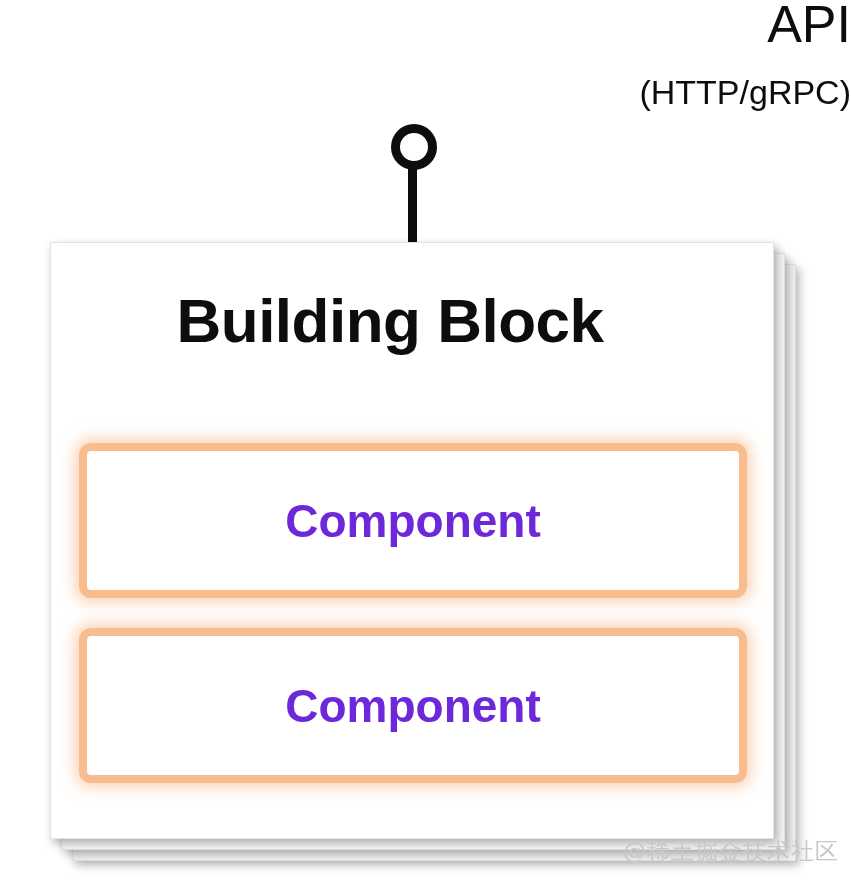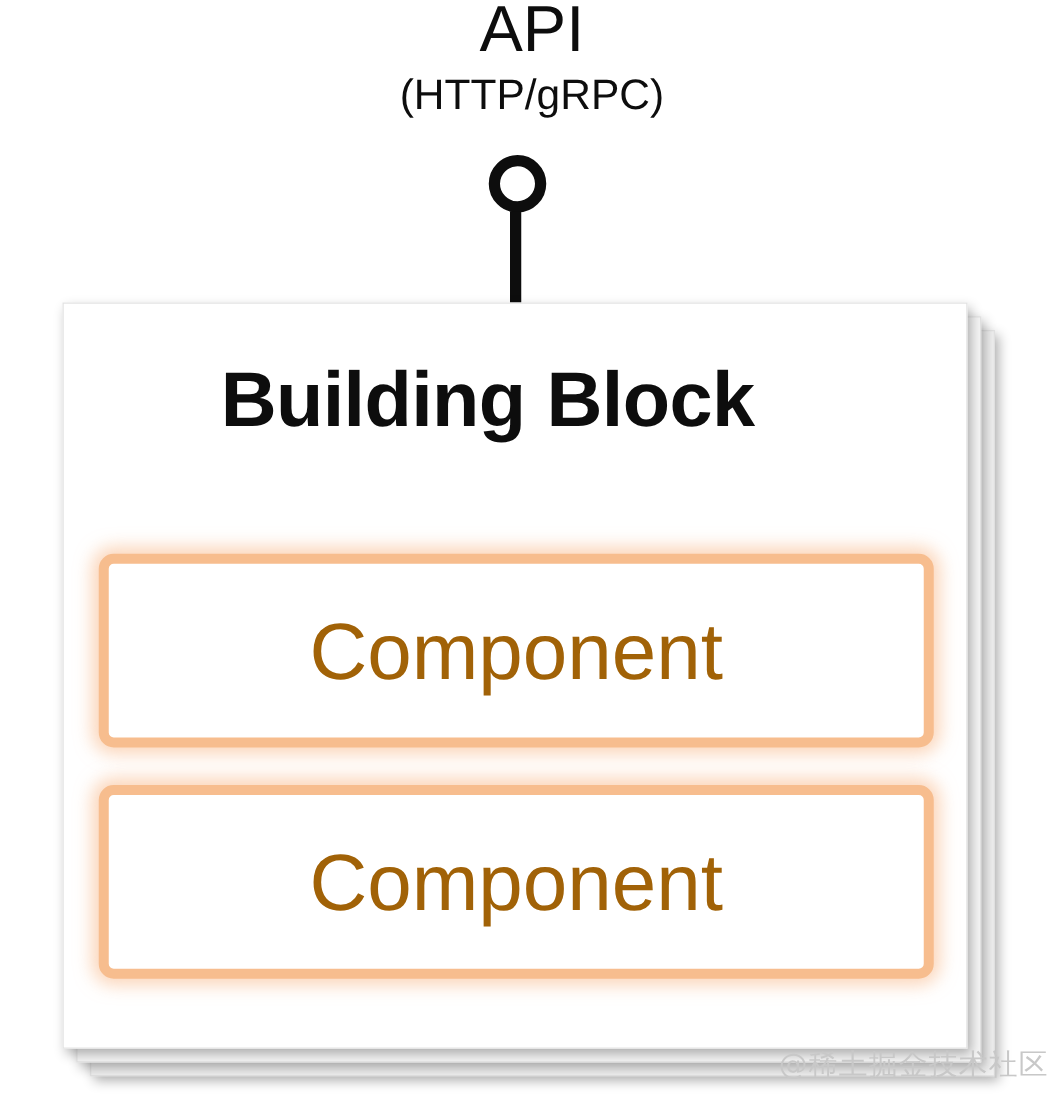--- a/index.html
+++ b/index.html
@@ -15,36 +15,36 @@
     font-family: "Liberation Sans", sans-serif;
     -webkit-font-smoothing: antialiased;
   }
 
   
   #api-header {
     position: absolute;
     left: 0;
     top: 0;
     width: 851px;
-    text-align: center;
+    text-align: right;
   }
   #api-title {
     font-size: 52px;
     font-weight: 400;
     color: #0d0d0d;
     line-height: 56px;
     letter-spacing: 0px;
     margin-top: -4px;
   }
   #api-subtitle {
     font-size: 34px;
     font-weight: 400;
     color: #0d0d0d;
     line-height: 40px;
-    margin-top: 4px;
+    margin-top: 20px;
   }
 
   #lollipop {
     position: absolute;
     left: 386px;
     top: 124px;
     width: 56px;
     height: 124px;
   }
   #lollipop-circle {
@@ -128,23 +128,23 @@
     border-radius: 12px;
     box-shadow: 0 0 14px 5px rgba(247, 178, 128, 0.55);
     display: flex;
     align-items: center;
     justify-content: center;
   }
   #component-box-1 { top: 200px; }
   #component-box-2 { top: 385px; }
 
   .component-label {
-    font-size: 64px;
-    font-weight: 400;
-    color: #a16207;
+    font-size: 46px;
+    font-weight: 700;
+    color: #6d28d9;
     line-height: 52px;
     letter-spacing: 0px;
   }
 
   
   #watermark {
     position: absolute;
     right: 12px;
     bottom: 16px;
     font-size: 23px;

